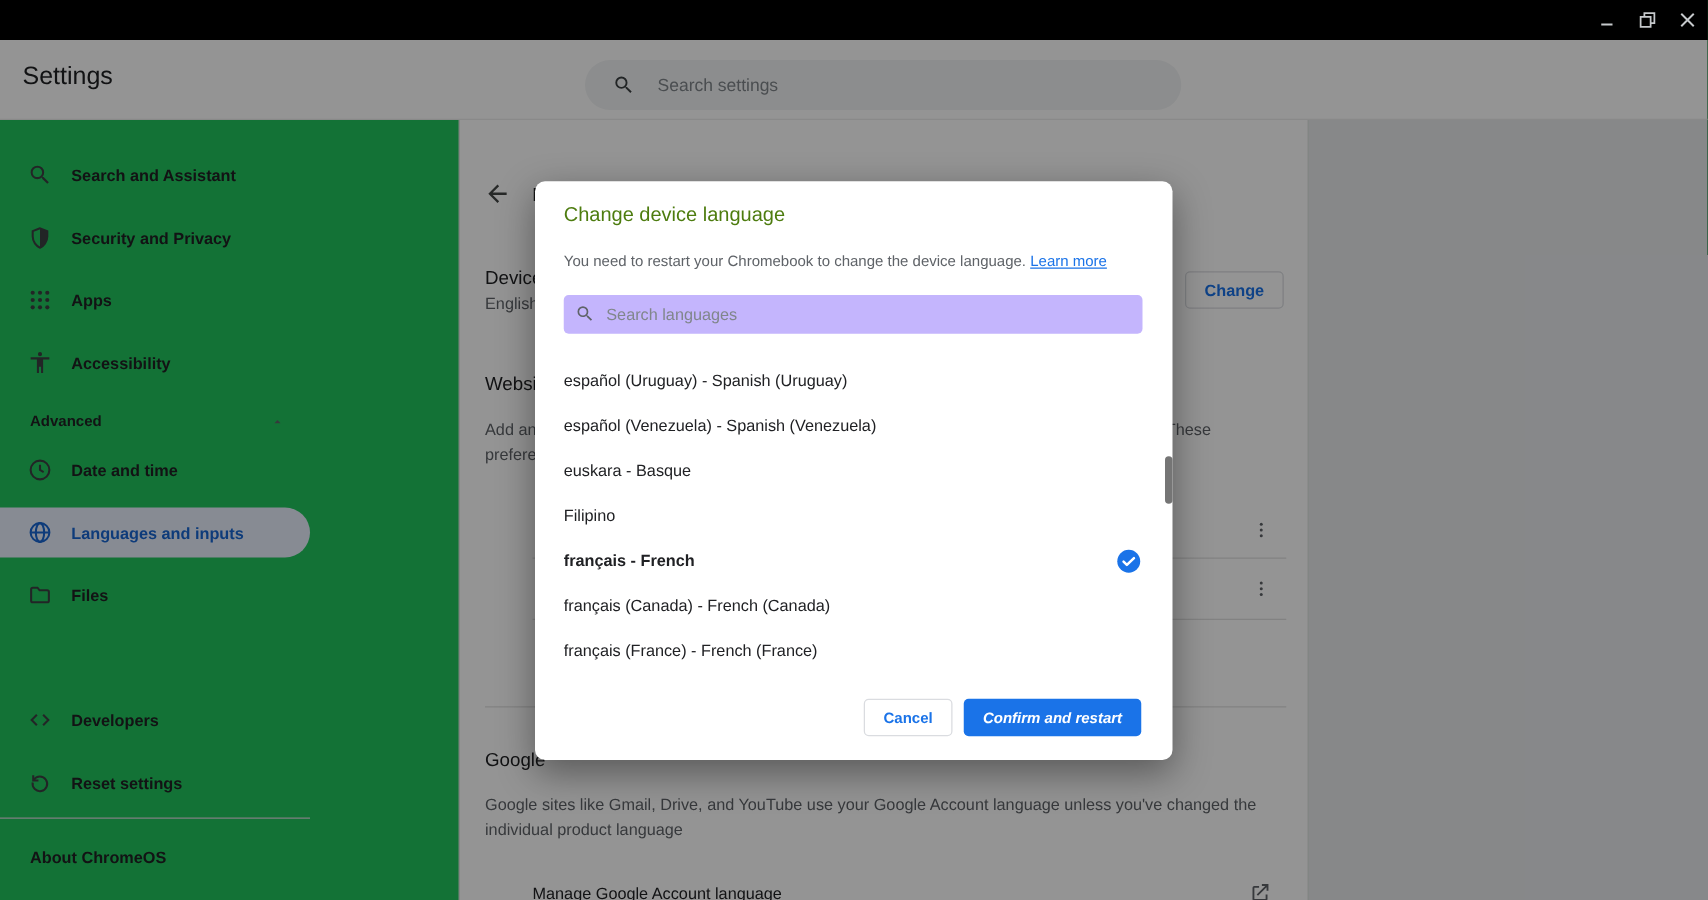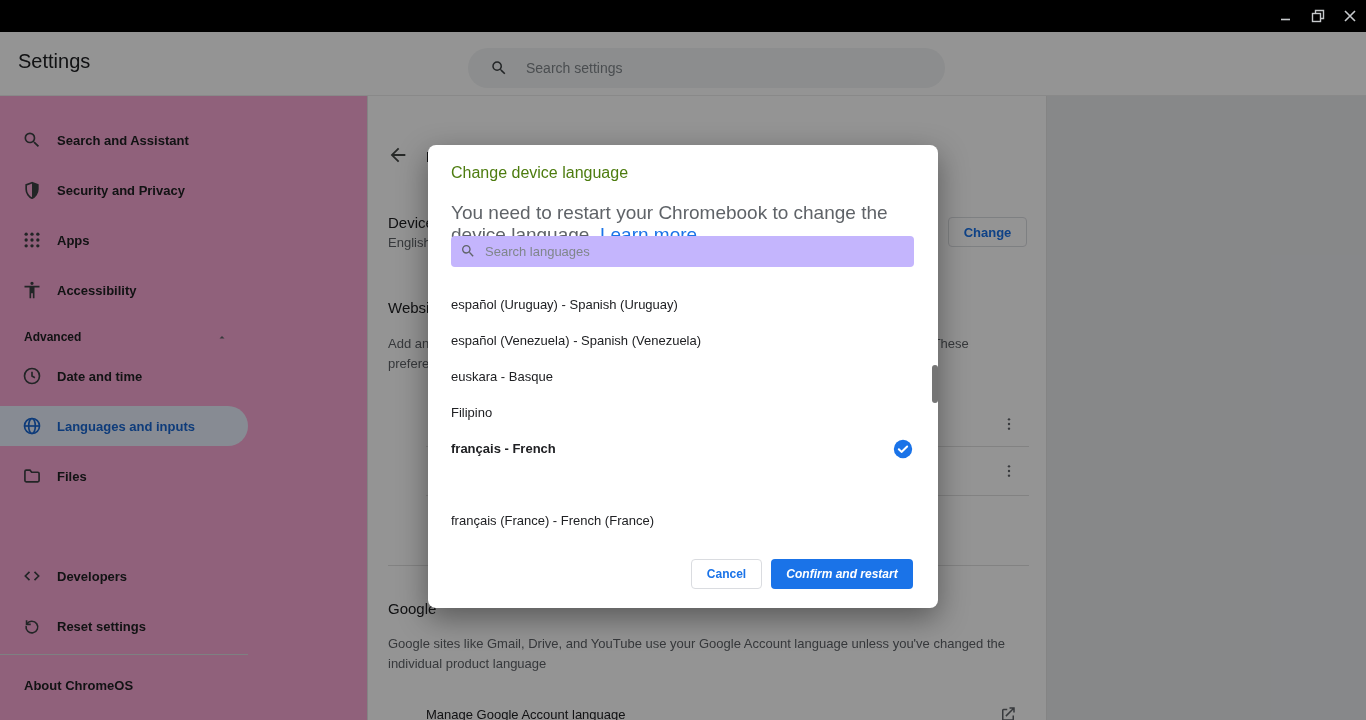--- a/index.html
+++ b/index.html
@@ -7,21 +7,21 @@
     font-family:"Liberation Sans", sans-serif; background:#000; }
   .stage { position:relative; width:1366px; height:720px; }
   .abs { position:absolute; }
 
   
   .titlebar { left:0; top:0; width:1366px; height:32px; background:#000; z-index:40; }
   .winbtn { width:24px; height:24px; top:4px; display:flex; align-items:center; justify-content:center;
     color:#c6c9cc; cursor:pointer; }
 
   
-  .app { left:0; top:32px; width:1366px; height:688px; background:#f9a8d4; z-index:1; }
+  .app { left:0; top:32px; width:1366px; height:688px; background:#22c55e; z-index:1; }
   .header { left:0; top:0; width:1366px; height:64px; background:#fff; border-bottom:1px solid #ececec; }
   .app-title { left:18px; top:18px; font-size:20px; color:#202124; }
   .search-pill { left:468px; top:16px; width:477px; height:40px; border-radius:20px; background:#f1f3f4; }
   .search-pill .icon { left:22px; top:11px; color:#3c4043; }
   .search-pill input { position:absolute; left:58px; top:0; width:400px; height:40px; border:0; outline:0;
     background:transparent; font-size:14px; color:#202124; font-family:inherit; }
   .search-pill input::placeholder { color:#80868b; }
 
   
   .nav-item { left:0; width:248px; height:40px; display:flex; align-items:center; cursor:pointer;
@@ -51,21 +51,21 @@
   .hair { background:#e0e0e0; height:1px; }
   .kebab { width:24px; height:24px; color:#5f6368; cursor:pointer; display:flex; align-items:center; justify-content:center; }
   .manage-label { font-size:13px; color:#202124; }
   .extlink { width:18px; height:18px; color:#5f6368; cursor:pointer; }
 
   
   .scrim { left:0; top:32px; width:1366px; height:688px; background:rgba(0,0,0,0.42); z-index:10; }
   .dialog { left:428px; top:145px; width:510px; height:463px; background:#fff; border-radius:8px; z-index:20;
     box-shadow:0 10px 30px rgba(0,0,0,0.4); }
   .dlg-title { left:23px; top:19px; font-size:16px; color:#4d7c0f; }
-  .dlg-body { left:23px; top:57px; width:450px; font-size:19px; color:#5f6368; }
+  .dlg-body { left:23px; top:57px; width:450px; font-size:12px; color:#5f6368; }
   .dlg-link { color:#1a73e8; text-decoration:underline; cursor:pointer; }
   .dlg-search { left:23px; top:91px; width:463px; height:31px; background:#c4b5fd; border-radius:4px; }
   .dlg-search .icon { left:9px; top:7px; color:#5f6368; }
   .dlg-search input { position:absolute; left:34px; top:0; width:410px; height:31px; border:0; outline:0;
     background:transparent; font-size:13px; color:#202124; font-family:inherit; }
   .dlg-search input::placeholder { color:#80868b; }
   .lang-row { left:0; width:500px; height:36px; cursor:pointer; }
   .lang-row .ltext { position:absolute; left:23px; top:10px; font-size:13px; color:#202124; }
   .lang-row.selected .ltext { font-weight:bold; }
   .check-badge { left:465px; top:8px; width:20px; height:20px; }
@@ -304,20 +304,23 @@
       </div>
     <div class="abs lang-row selected" style="top:286px;">
       <span class="ltext">français - French</span>
       <span class="abs check-badge">
         <svg width="20" height="20" viewBox="0 0 24 24">
             <circle cx="12" cy="12" r="11" fill="#1a73e8"></circle>
             <path d="M7 12.3l3.2 3.2L17 9" fill="none" stroke="#fff" stroke-width="2.4" stroke-linecap="round" stroke-linejoin="round"></path>
           </svg>
       </span>
     </div>
+    <div class="abs lang-row" style="top:322px;">
+      <span class="ltext">français (Canada) - French (Canada)</span>
+      </div>
     <div class="abs lang-row" style="top:358px;">
       <span class="ltext">français (France) - French (France)</span>
       </div>
 
     <div class="abs dlg-thumb"></div>
 
     <button class="dlg-btn btn-cancel">Cancel</button>
     <button class="dlg-btn btn-confirm">Confirm and restart</button>
   </div>
 

